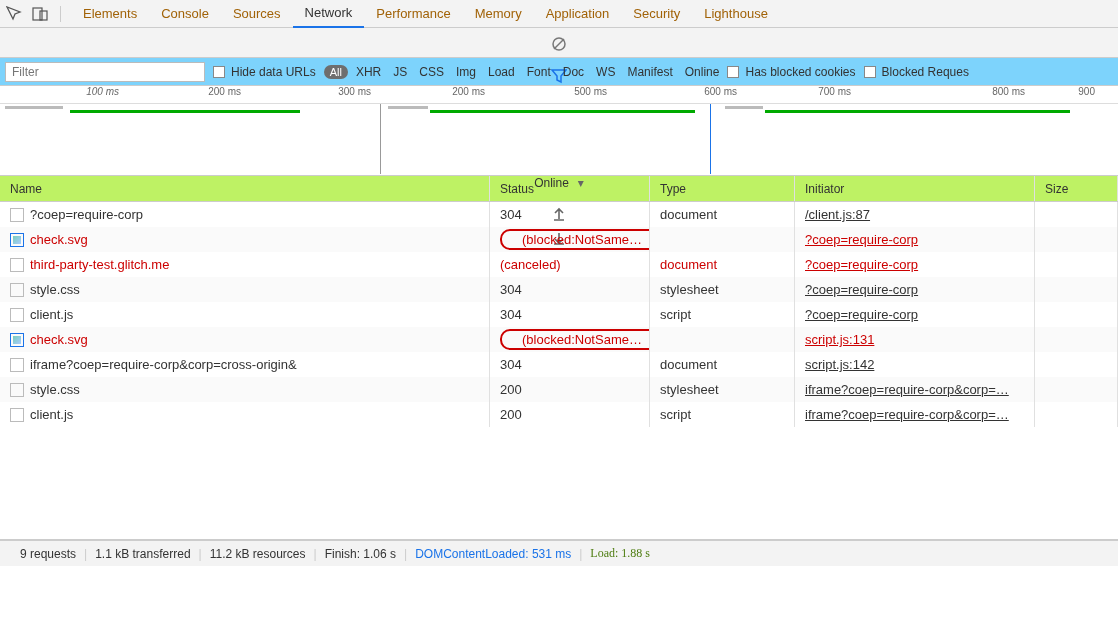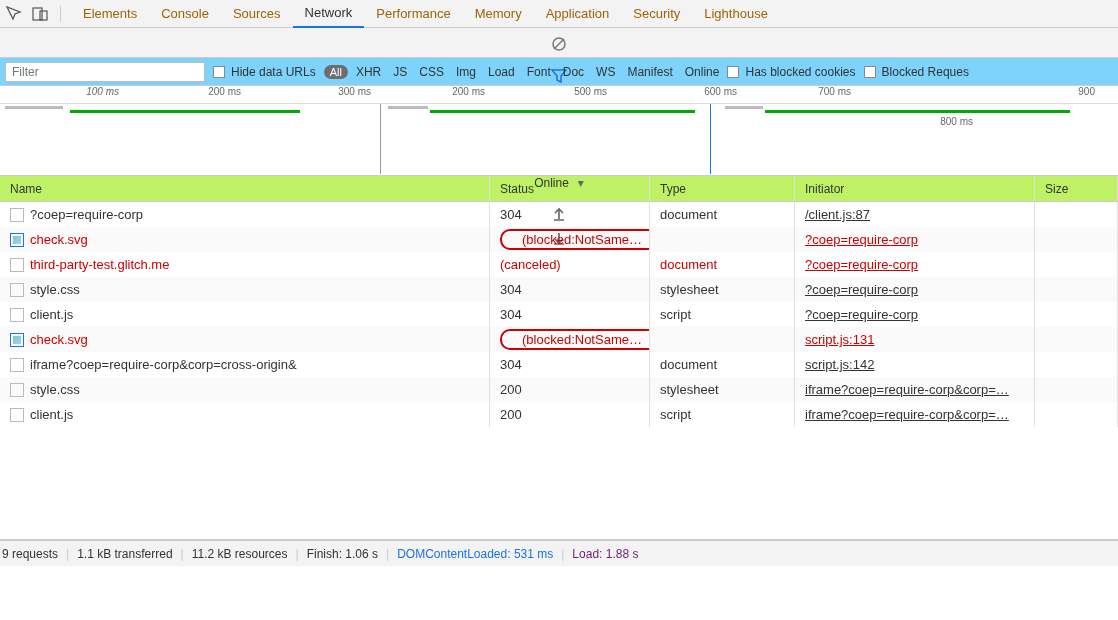--- a/index.html
+++ b/index.html
@@ -38,24 +38,24 @@
   .row.err .c-name, .row.err .c-type { color:#c00;}
   .row.err .c-status { color:#c00;}
   .row .c-init { color:#333;}
   .link { text-decoration:underline; cursor:pointer;}
   .link.red { color:#c00;}
   .file-ico{width:14px;height:14px;border:1px solid #bbb;margin-right:6px;flex-shrink:0;}
   .file-ico.doc{border-color:#bbb;}
   .file-ico.img{border:1px solid #1a73e8; position:relative;}
   .file-ico.img::after{content:"";position:absolute;inset:2px;background:linear-gradient(135deg,#7cb,#acf);}
   .status-badge{border:2.5px solid #c00; border-radius:10px; padding:2px 20px; color:#c00; line-height:1;}
-  .footer { height:26px; display:flex; align-items:center; padding:0 2px; gap:8px; background:#f3f3f3; font-size:12px; border-top:1px solid #ccc;}
+  .footer { height:26px; display:flex; align-items:center; padding:0 20px; gap:8px; background:#f3f3f3; font-size:12px; border-top:1px solid #ccc;}
   .footer .sep{color:#ccc;}
   .blue-txt{color:#1a73e8;}
-  .red-txt{color:#701a75;}
+  .red-txt{color:#4d7c0f;font-family:Liberation Serif, serif;}
   svg{display:block;}
 </style>
 </head>
 <body>
 
 <div class="toolbar1">
   <div class="tb1-left">
     <span>
       <svg class="icon-gray" viewBox="0 0 16 16">
           <path d="M1 1 L7 13 L9 8 L14 6 Z" fill="none" stroke="#555" stroke-width="1.3"></path>
@@ -159,21 +159,21 @@
 
 <div class="timeline">
   <div class="ticks" id="ticks">
       <span class="tick" style="left: 122px; font-style: italic;">100 ms</span>
       <span class="tick" style="left: 244px;">200 ms</span>
       <span class="tick" style="left: 374px;">300 ms</span>
       <span class="tick" style="left: 488px;">200 ms</span>
       <span class="tick" style="left: 610px;">500 ms</span>
       <span class="tick" style="left: 740px;">600 ms</span>
       <span class="tick" style="left: 854px;">700 ms</span>
-      <span class="tick" style="left: 976px; margin-top: 30px;">800 ms</span>
+      <span class="tick" style="left: 1028px;">800 ms</span>
       <span class="tick" style="left: 1098px;">900</span>
     </div>
   <div class="wave">
     <div class="bar-gray" style="left:5px;top:2px;width:58px;"></div>
     <div class="bar-green" style="left:70px;top:6px;width:230px;"></div>
     <div class="gmarker" style="left:380px;"></div>
     <div class="bar-gray" style="left:388px;top:2px;width:40px;"></div>
     <div class="bar-green" style="left:430px;top:6px;width:265px;"></div>
     <div class="vmarker" style="left:710px;"></div>
     <div class="bar-gray" style="left:725px;top:2px;width:38px;"></div>

